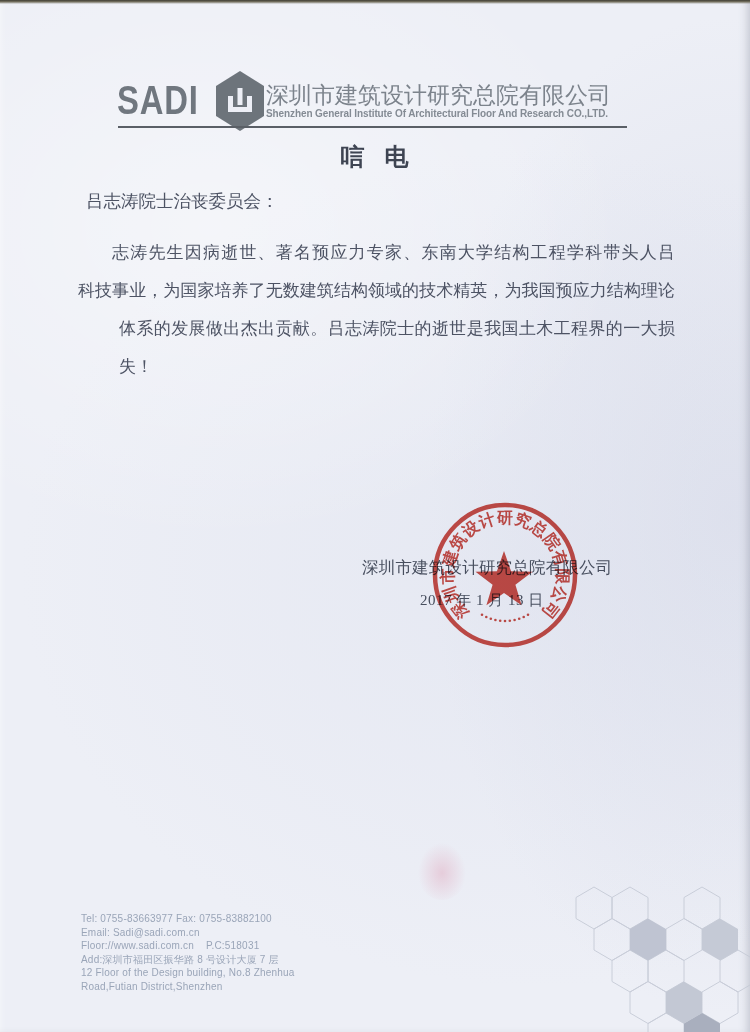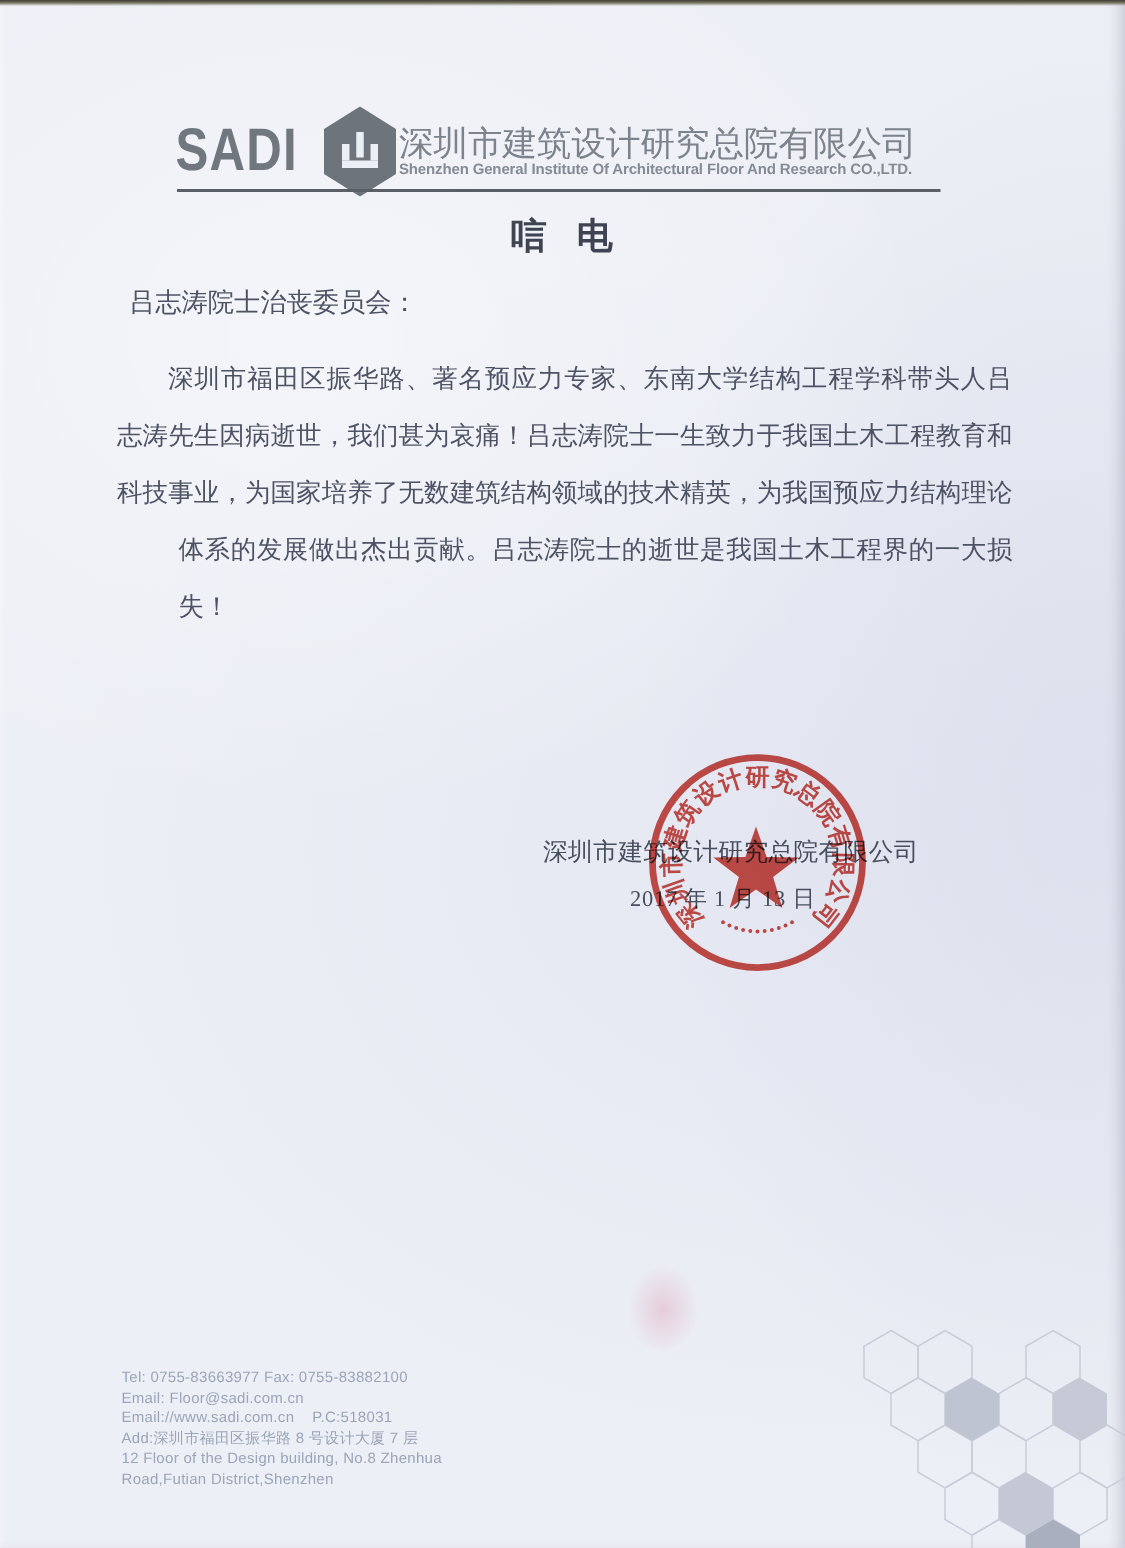--- a/index.html
+++ b/index.html
@@ -68,22 +68,21 @@
     </svg>
     <div class="name-zh">深圳市建筑设计研究总院有限公司</div>
     <div class="name-en">Shenzhen General Institute Of Architectural Floor And Research CO.,LTD.</div>
     <div class="rule"></div>
   </div>
 
   <h1 class="title">唁 电</h1>
   <div class="saluta">吕志涛院士治丧委员会：</div>
 
   <div class="para para1">
-    <div class="line indent">深圳市福田区振华路、著名预应力专家、东南大学结构工程学科带头人吕</div>
-    <div class="line">志涛先生因病逝世，我们甚为哀痛！吕志涛院士一生致力于我国土木工程教育和</div>
+    <div class="line indent">志涛先生因病逝世、著名预应力专家、东南大学结构工程学科带头人吕</div>
     <div class="line">科技事业，为国家培养了无数建筑结构领域的技术精英，为我国预应力结构理论</div>
     <div class="line last">体系的发展做出杰出贡献。吕志涛院士的逝世是我国土木工程界的一大损失！</div>
   </div>
 
   <div class="signature">深圳市建筑设计研究总院有限公司</div>
   <div class="date">2017 年 1 月 13 日</div>
 
   <svg class="stamp" width="150" height="150" viewBox="0 0 150 150">
     <circle cx="75" cy="75" r="70" fill="none" stroke-width="4.5" stroke="#c8362e"></circle>
     <polygon points="74,51 81.1,71.3 102.5,71.7 85.4,84.7 91.6,105.3 74,93 56.4,105.3 62.6,84.7 45.5,71.7 66.9,71.3" fill="#c8362e"></polygon>
@@ -116,22 +115,22 @@
         <circle cx="60.8" cy="118.7" r="1.3" fill="#c8362e"></circle>
         <circle cx="56.3" cy="117.0" r="1.3" fill="#c8362e"></circle>
         <circle cx="52.0" cy="114.8" r="1.3" fill="#c8362e"></circle>
       </g>
   </svg>
 
   <div class="smudge"></div>
 
   <div class="footer">
     <div>Tel: 0755-83663977 Fax: 0755-83882100</div>
-    <div>Email: Floor@sadi.com.cn</div>
-    <div>Email://www.sadi.com.cn    P.C:518031</div>
+    <div>Email: Sadi@sadi.com.cn</div>
+    <div>Floor://www.sadi.com.cn    P.C:518031</div>
     <div>Add:深圳市福田区振华路 8 号设计大厦 7 层</div>
     <div>12 Floor of the Design building, No.8 Zhenhua</div>
     <div>Road,Futian District,Shenzhen</div>
   </div>
 
   <svg class="hexpattern" width="220" height="182" viewBox="530 850 220 182">
     <defs>
       <path id="hxp" d="M0 -21 L18 -10.5 L18 10.5 L0 21 L-18 10.5 L-18 -10.5 Z"></path>
     </defs>
     <g stroke="#c3c8d4" stroke-width="1" fill="none" opacity=".85">

